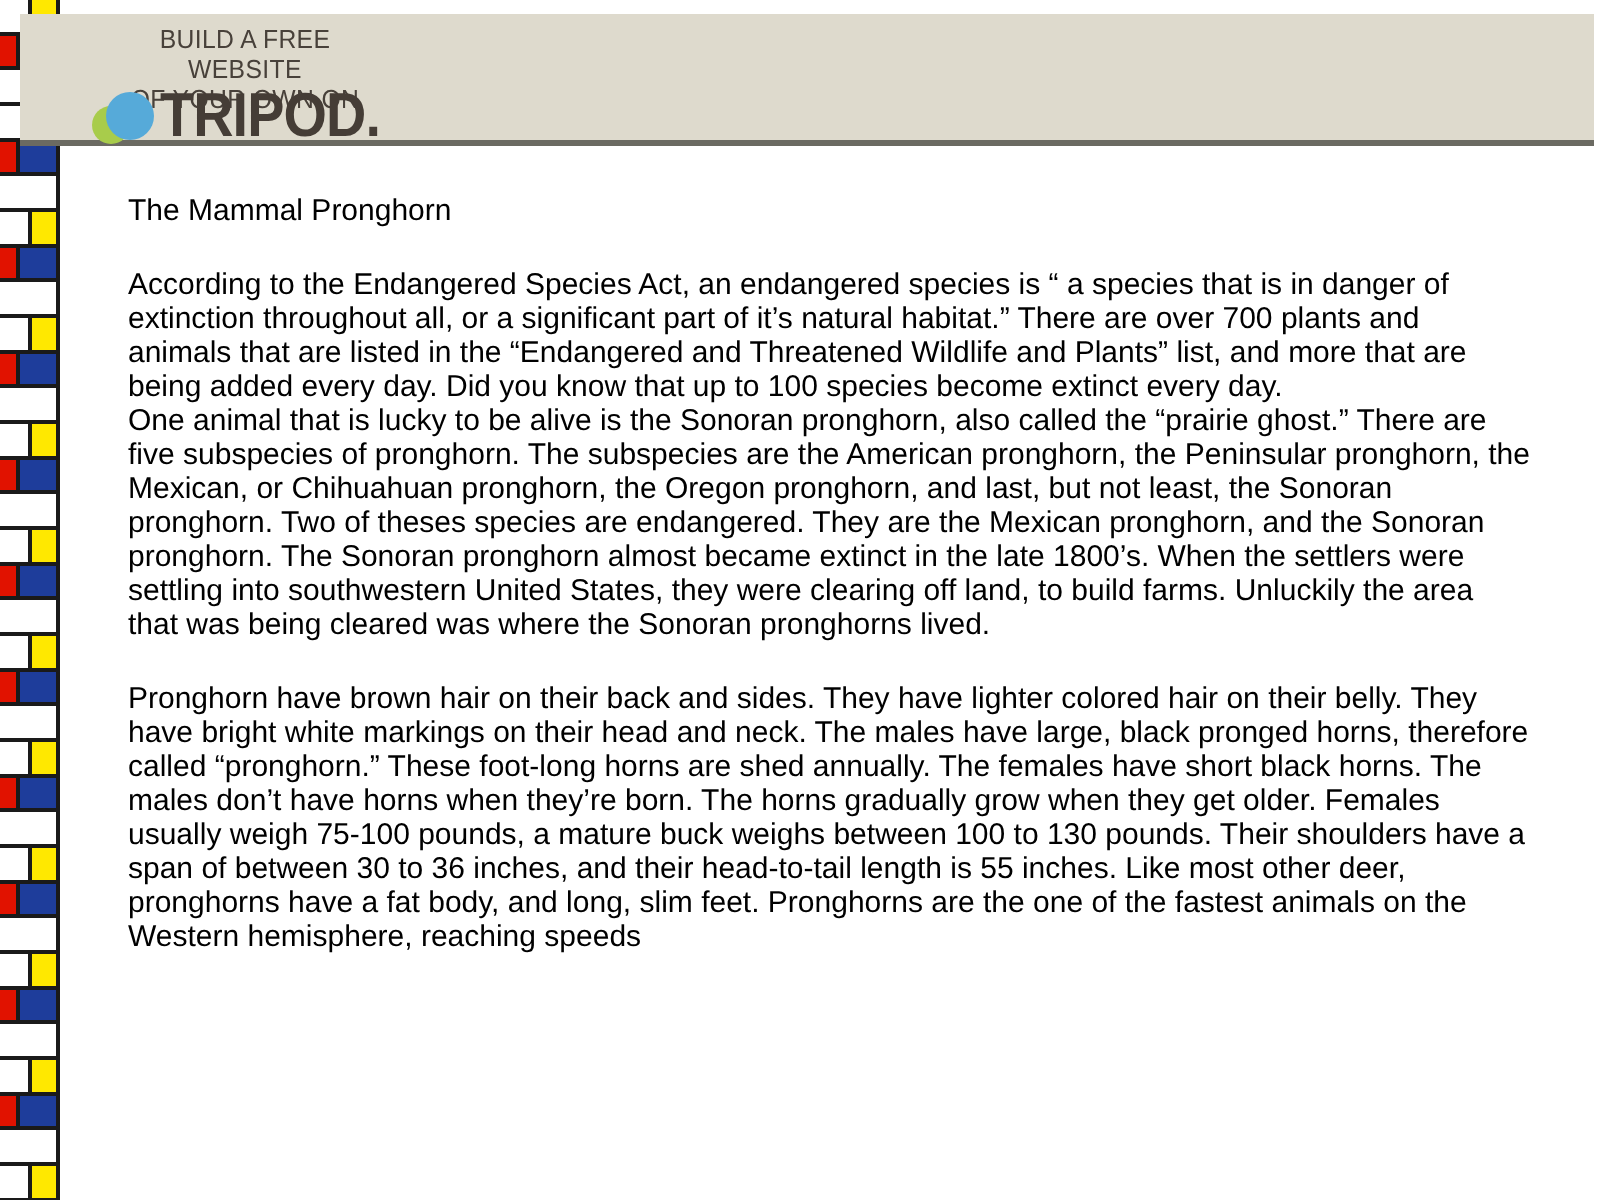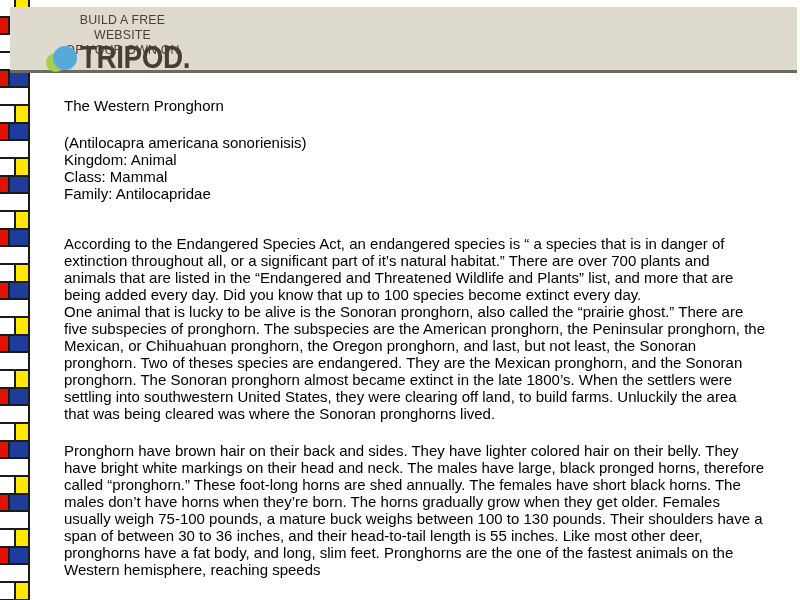--- a/index.html
+++ b/index.html
@@ -250,21 +250,17 @@
       <span class="logo-circles">
         <span class="circle-green" style="background: rgb(168, 204, 75);"></span>
         <span class="circle-blue" style="background: rgb(86, 170, 217);"></span>
       </span>
       <span class="logo-text" style="color: rgb(69, 61, 54);">TRIPOD.</span>
     </div>
   </div>
 </div>
 
 <div class="content">
-  <div class="subtitle">The Western Pronghorn</div>
-  <div class="taxo pre">(Antilocapra americana sonorienisis)
-Kingdom: Animal
-Class: Mammal
-Family: Antilocapridae</div>
+  <div class="subtitle">The Mammal Pronghorn</div>
   <div class="para1 pre">According to the Endangered Species Act, an endangered species is “ a species that is in danger of extinction throughout all, or a significant part of it’s natural habitat.” There are over 700 plants and animals that are listed in the “Endangered and Threatened Wildlife and Plants” list, and more that are being added every day. Did you know that up to 100 species become extinct every day.
 One animal that is lucky to be alive is the Sonoran pronghorn, also called the “prairie ghost.” There are five subspecies of pronghorn. The subspecies are the American pronghorn, the Peninsular pronghorn, the Mexican, or Chihuahuan pronghorn, the Oregon pronghorn, and last, but not least, the Sonoran pronghorn. Two of theses species are endangered. They are the Mexican pronghorn, and the Sonoran pronghorn. The Sonoran pronghorn almost became extinct in the late 1800’s. When the settlers were settling into southwestern United States, they were clearing off land, to build farms. Unluckily the area that was being cleared was where the Sonoran pronghorns lived.</div>
   <div class="para2 pre">Pronghorn have brown hair on their back and sides. They have lighter colored hair on their belly. They have bright white markings on their head and neck. The males have large, black pronged horns, therefore called “pronghorn.” These foot-long horns are shed annually. The females have short black horns. The males don’t have horns when they’re born. The horns gradually grow when they get older. Females usually weigh 75-100 pounds, a mature buck weighs between 100 to 130 pounds. Their shoulders have a span of between 30 to 36 inches, and their head-to-tail length is 55 inches. Like most other deer, pronghorns have a fat body, and long, slim feet. Pronghorns are the one of the fastest animals on the Western hemisphere, reaching speeds</div>
 </div>
 
 </body></html>

